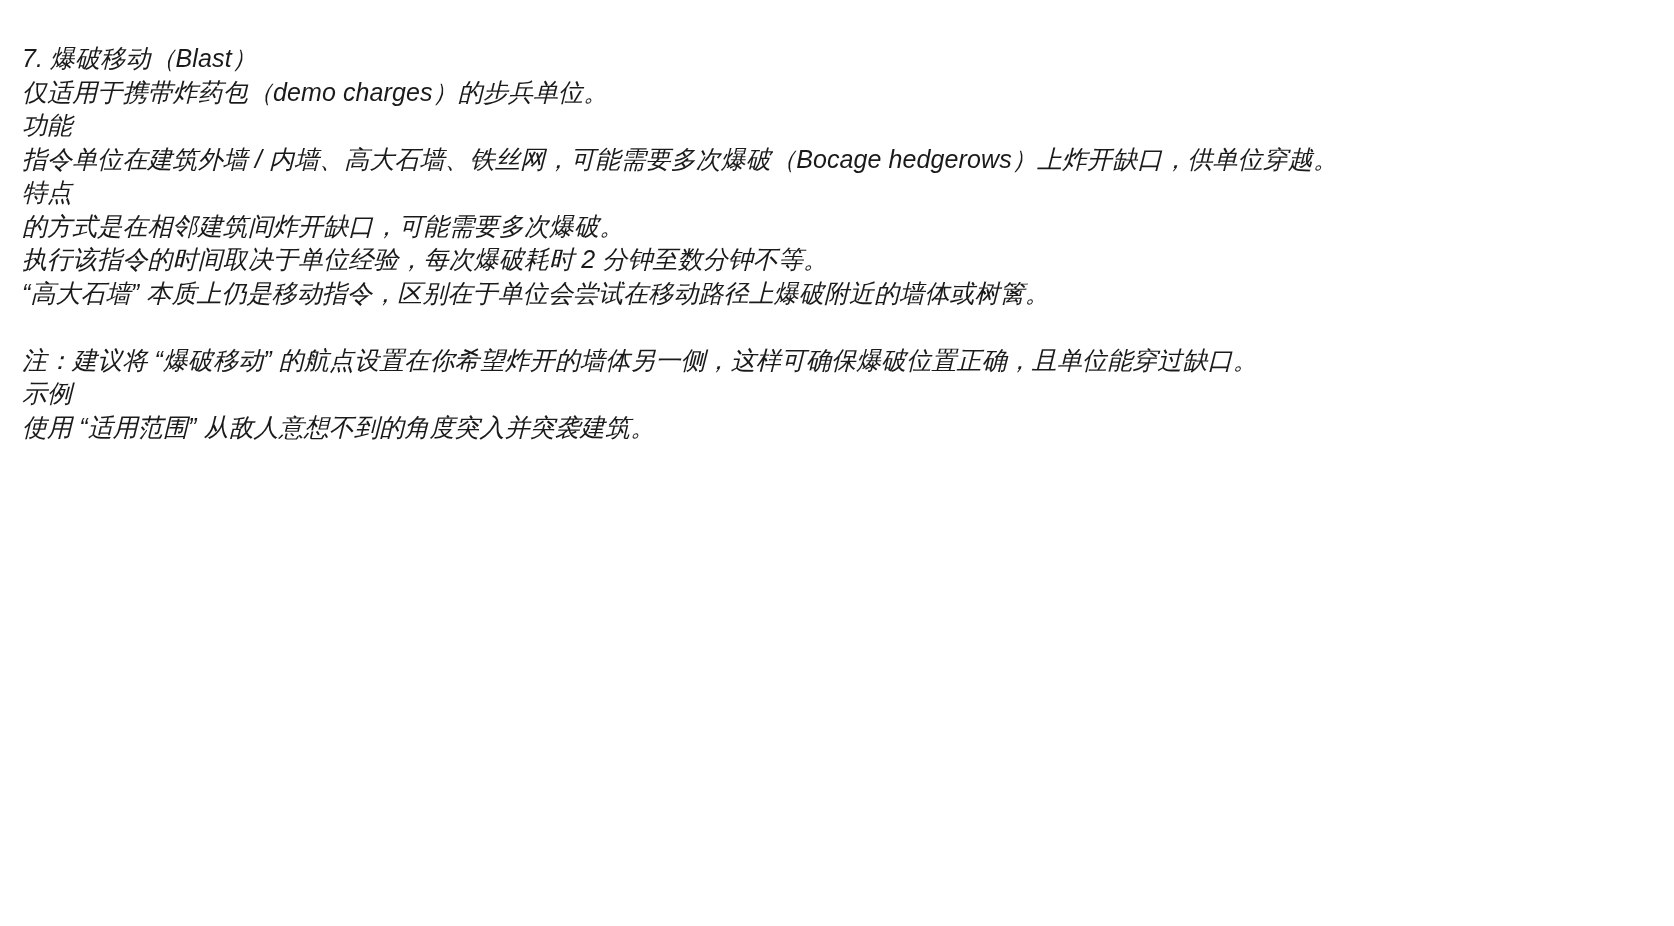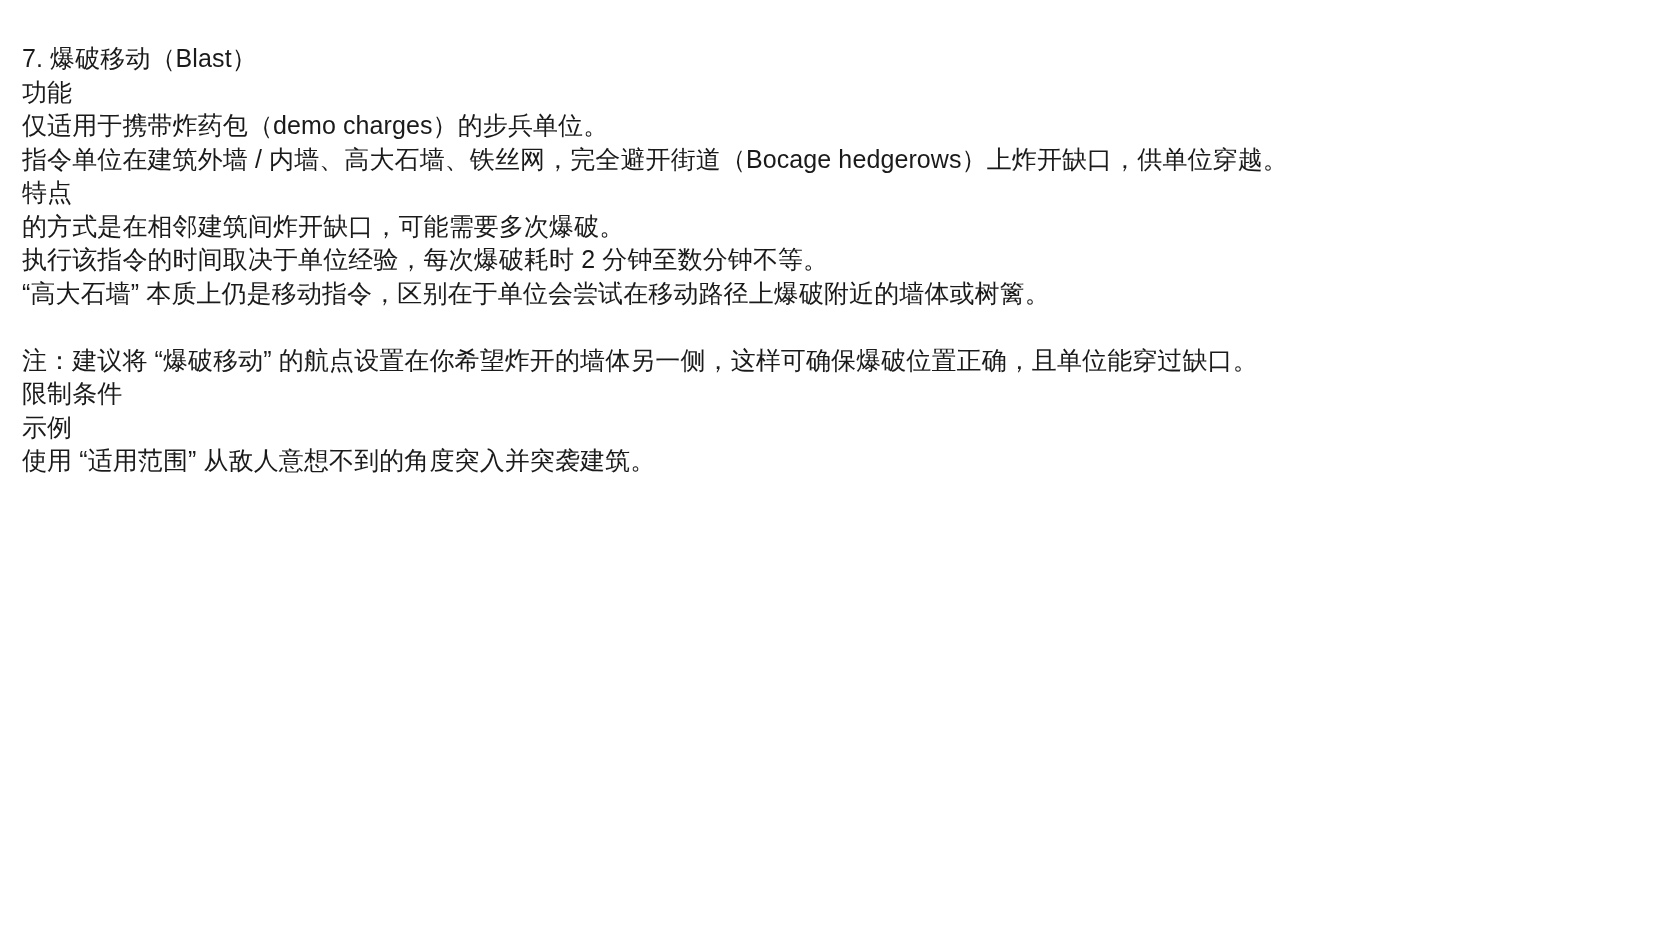--- a/index.html
+++ b/index.html
@@ -10,42 +10,42 @@
   body {
     width: 1674px;
     height: 926px;
     font-family: "Liberation Sans", sans-serif;
     color: #1a1a1a;
     overflow: hidden;
   }
   .page {
     padding: 42px 7px 0 22px;
     box-sizing: border-box;
+    font-style: italic;
   }
   .doc-line {
     font-size: 25px;
     line-height: 33.5px;
     white-space: pre-wrap;
     word-break: break-word;
     letter-spacing: 0.1px;
   }
   .blank-line {
     height: 33.5px;
   }
 </style>
 </head>
 <body>
 
 <div class="page">
   <div class="doc-line">7. 爆破移动（Blast）</div>
+  <div class="doc-line">仅适用于携带炸药包（demo charges）的步兵单位。</div>
   <div class="doc-line">功能</div>
-  <div class="doc-line">仅适用于携带炸药包（demo charges）的步兵单位。</div>
-  <div class="doc-line">指令单位在建筑外墙 / 内墙、高大石墙、铁丝网，完全避开街道（Bocage hedgerows）上炸开缺口，供单位穿越。</div>
+  <div class="doc-line">指令单位在建筑外墙 / 内墙、高大石墙、铁丝网，可能需要多次爆破（Bocage hedgerows）上炸开缺口，供单位穿越。</div>
   <div class="doc-line">特点</div>
   <div class="doc-line">的方式是在相邻建筑间炸开缺口，可能需要多次爆破。</div>
   <div class="doc-line">执行该指令的时间取决于单位经验，每次爆破耗时 2 分钟至数分钟不等。</div>
   <div class="doc-line">“高大石墙” 本质上仍是移动指令，区别在于单位会尝试在移动路径上爆破附近的墙体或树篱。</div>
   <div class="doc-line blank-line"></div>
   <div class="doc-line">注：建议将 “爆破移动” 的航点设置在你希望炸开的墙体另一侧，这样可确保爆破位置正确，且单位能穿过缺口。</div>
-  <div class="doc-line">限制条件</div>
   <div class="doc-line">示例</div>
   <div class="doc-line">使用 “适用范围” 从敌人意想不到的角度突入并突袭建筑。</div>
 </div>
 
 </body></html>

